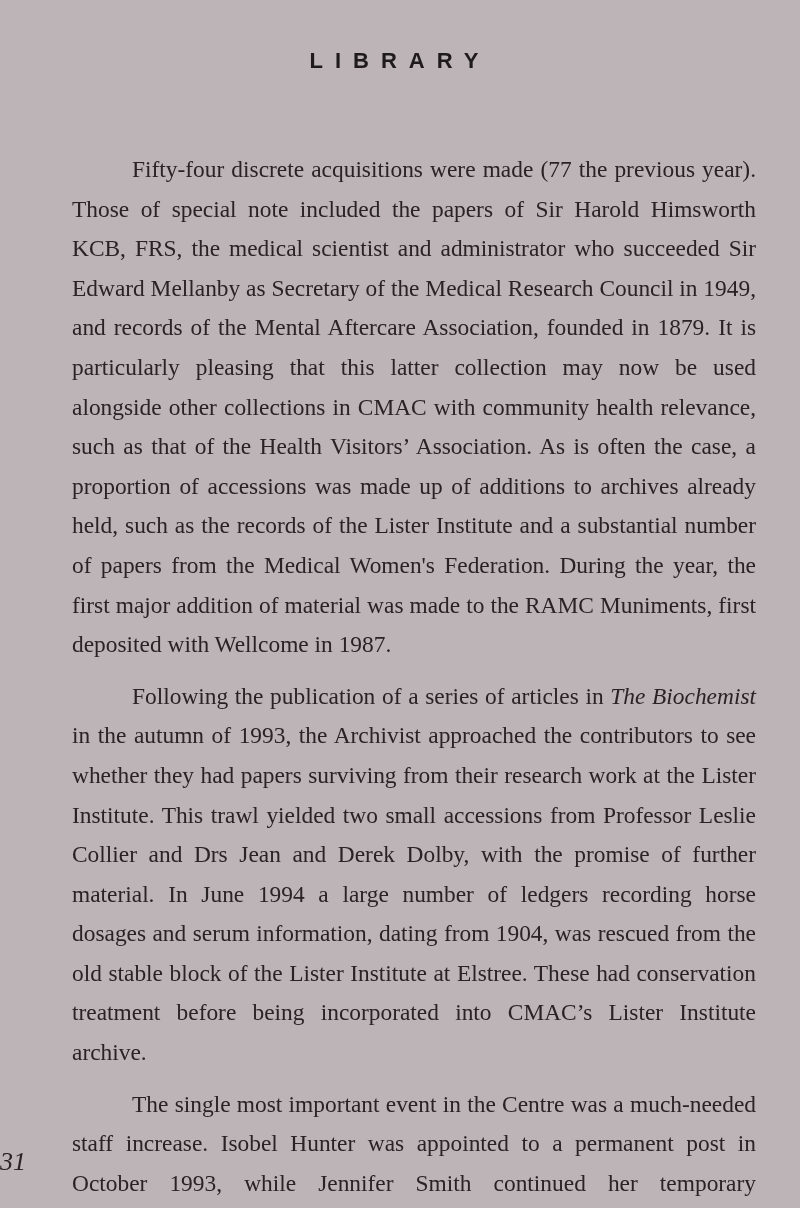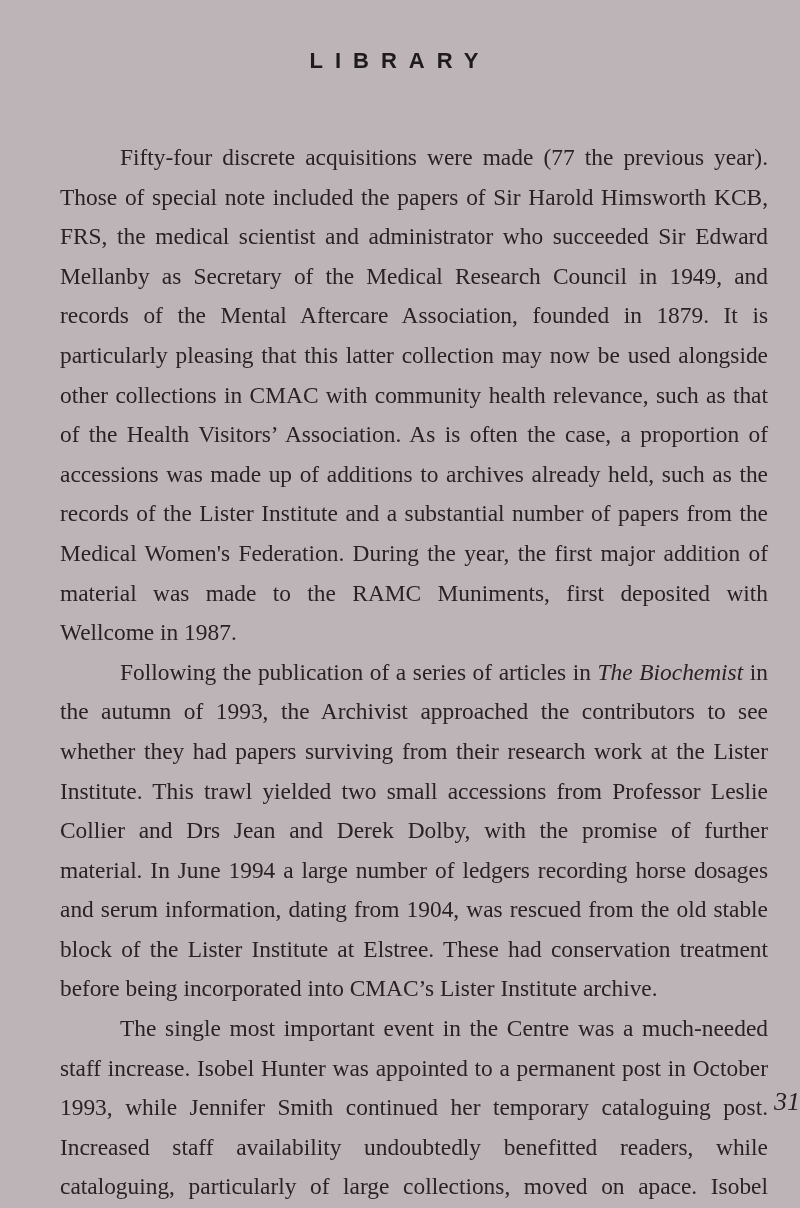--- a/index.html
+++ b/index.html
@@ -15,24 +15,24 @@
     text-align: center;
     font-family: "Liberation Sans", "DejaVu Sans", sans-serif;
     font-weight: bold; font-size: 22px; letter-spacing: 12px;
     color: #1f1a1c;
   }
   .body-text {
     position: absolute; top: 138px; left: 60px; width: 708px;
     font-size: 23.4px; line-height: 39.6px;
     text-align: justify;
   }
-  .body-text p { margin: 0; text-indent: 60px; }
+  .body-text p { margin: 12px; text-indent: 60px; }
   .page-number {
-    position: absolute; top: 1087px; left: 0; width: 800px;
-    text-align: right; font-style: italic; font-size: 26px;
+    position: absolute; top: 1147px; left: 0; width: 800px;
+    text-align: left; font-style: italic; font-size: 26px;
     color: #2a2326;
   }
 </style>
 </head>
 <body>
 
 <div class="header">LIBRARY</div>
 
 <div class="body-text">
   <p>Fifty-four discrete acquisitions were made (77 the previous year). Those of special note included the papers of Sir Harold Himsworth KCB, FRS, the medical scientist and administrator who succeeded Sir Edward Mellanby as Secretary of the Medical Research Council in 1949, and records of the Mental Aftercare Association, founded in 1879.  It is particularly pleasing that this latter collection may now be used alongside other collections in CMAC with community health relevance, such as that of the Health Visitors’ Association. As is often the case, a proportion of accessions was made up of additions to archives already held, such as the records of the Lister Institute and a substantial number of papers from the Medical Women's Federation.  During the year, the first major addition of material was made to the RAMC Muniments, first deposited with Wellcome in 1987.</p>

